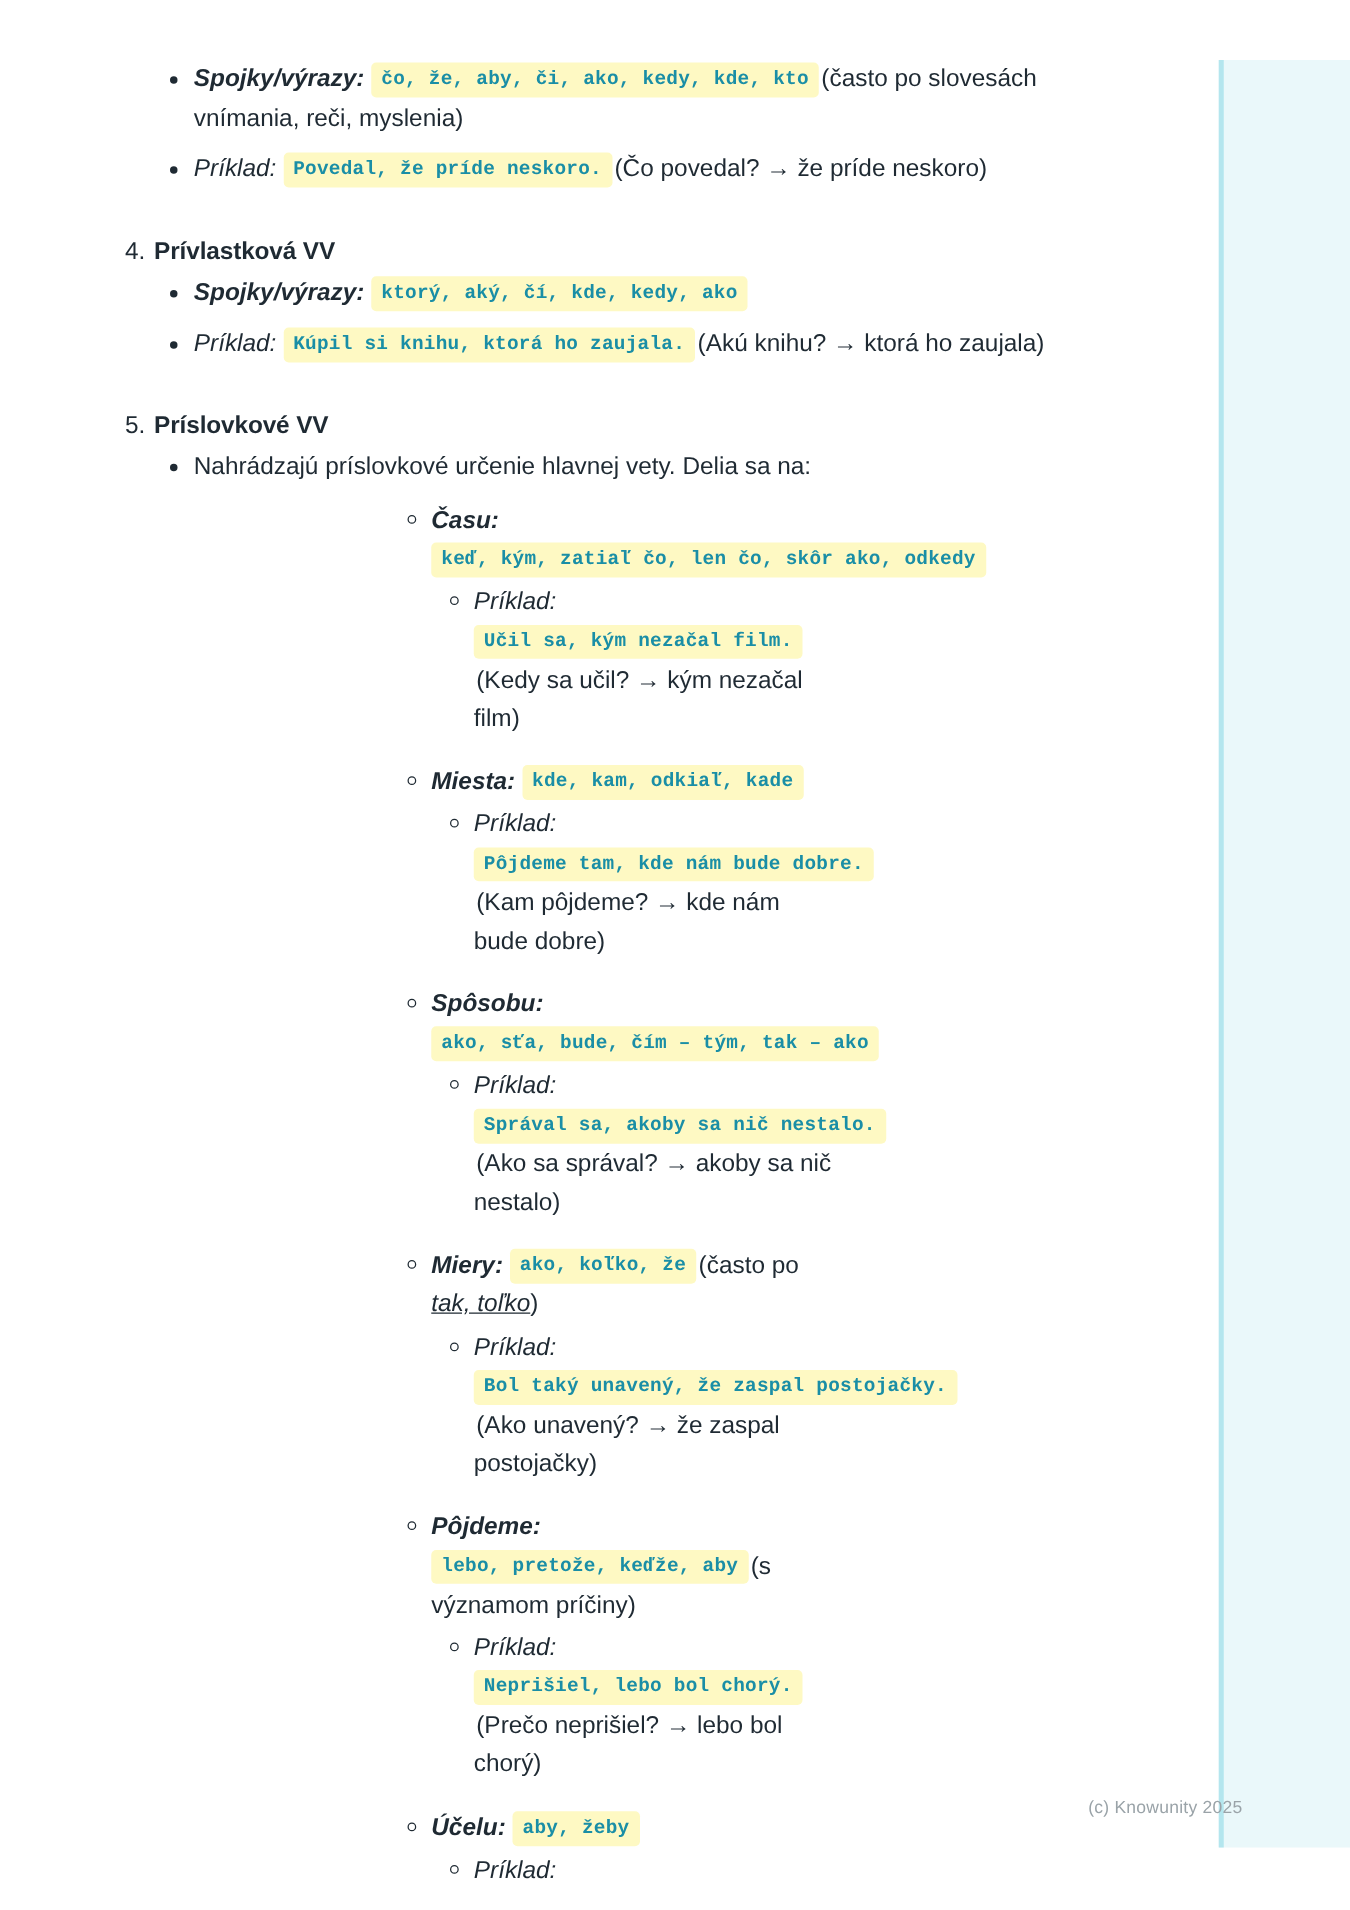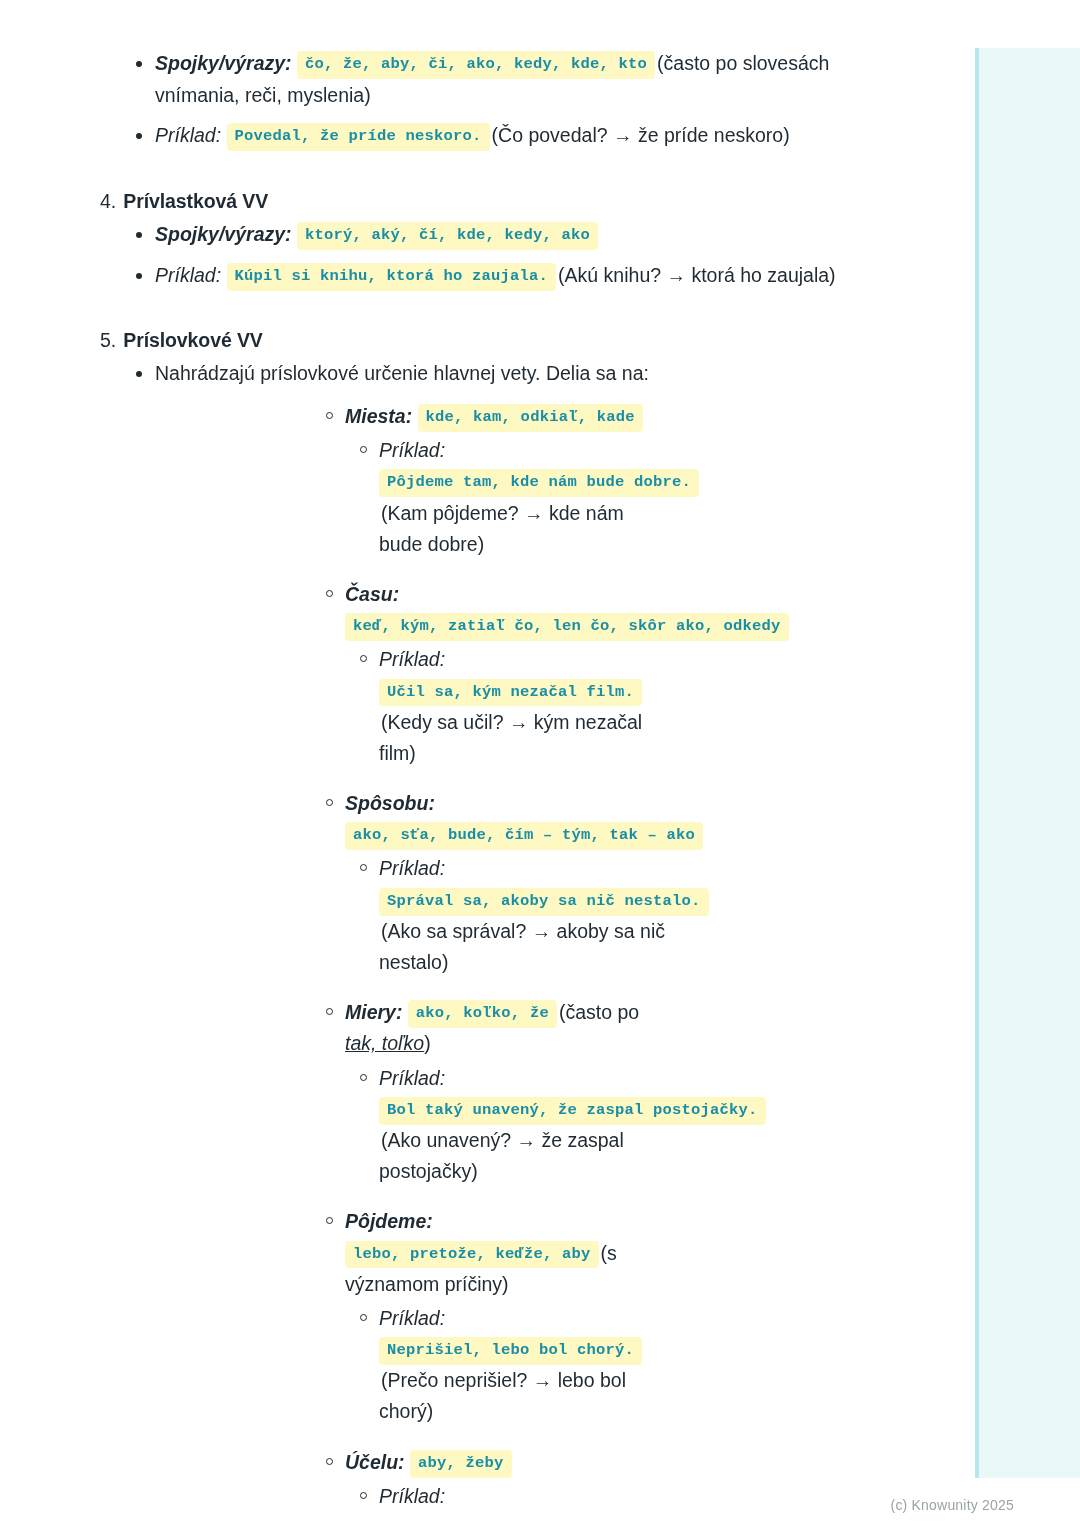--- a/index.html
+++ b/index.html
@@ -149,24 +149,24 @@
     display: inline-block;
     line-height: 1.35;
   }
 
   .after-chip { margin-left: 2px; }
 
   
   #footer {
     position: absolute;
     left: 0;
-    top: 1497px;
+    top: 1437px;
     width: 1080px;
     text-align: right;
-    padding-right: 66px;
+    padding-right: 86px;
     box-sizing: border-box;
     font-size: 14px;
     color: #9aa3a8;
     letter-spacing: 0.2px;
     z-index: 2;
   }
   .spacer-md { height: 26px; }
 </style>
 </head>
 <body>
@@ -210,28 +210,28 @@
     <span class="lvl1-num">5.</span>
     <span class="lvl1-title">Príslovkové VV</span>
   </div>
 
   <ul class="lvl2">
     <li>
       <span>Nahrádzajú príslovkové určenie hlavnej vety. Delia sa na:</span>
 
       <ul class="lvl3" id="subtype-list">
           <li class="sub-block">
+            <div class="lvl3-line"><span class="label-bold">Času:</span> <code class="chip">keď, kým, zatiaľ čo, len čo, skôr ako, odkedy</code></div>
+            <div class="lvl4-line"><span class="label-ital">Príklad:</span> <code class="chip">Učil sa, kým nezačal film.</code><span class="after-chip">(Kedy sa učil? → kým nezačal film)</span></div>
+          </li>
+          <li class="sub-block">
             <div class="lvl3-line"><span class="label-bold">Miesta:</span> <code class="chip">kde, kam, odkiaľ, kade</code></div>
             <div class="lvl4-line"><span class="label-ital">Príklad:</span> <code class="chip">Pôjdeme tam, kde nám bude dobre.</code><span class="after-chip">(Kam pôjdeme? → kde nám bude dobre)</span></div>
           </li>
           <li class="sub-block">
-            <div class="lvl3-line"><span class="label-bold">Času:</span> <code class="chip">keď, kým, zatiaľ čo, len čo, skôr ako, odkedy</code></div>
-            <div class="lvl4-line"><span class="label-ital">Príklad:</span> <code class="chip">Učil sa, kým nezačal film.</code><span class="after-chip">(Kedy sa učil? → kým nezačal film)</span></div>
-          </li>
-          <li class="sub-block">
             <div class="lvl3-line"><span class="label-bold">Spôsobu:</span> <code class="chip">ako, sťa, bude, čím – tým, tak – ako</code></div>
             <div class="lvl4-line"><span class="label-ital">Príklad:</span> <code class="chip">Správal sa, akoby sa nič nestalo.</code><span class="after-chip">(Ako sa správal? → akoby sa nič nestalo)</span></div>
           </li>
           <li class="sub-block">
             <div class="lvl3-line"><span class="label-bold">Miery:</span> <code class="chip">ako, koľko, že</code><span class="after-chip"><span>(často po </span><span class="ital">tak, toľko</span><span>)</span></span></div>
             <div class="lvl4-line"><span class="label-ital">Príklad:</span> <code class="chip">Bol taký unavený, že zaspal postojačky.</code><span class="after-chip">(Ako unavený? → že zaspal postojačky)</span></div>
           </li>
           <li class="sub-block">
             <div class="lvl3-line"><span class="label-bold">Pôjdeme:</span> <code class="chip">lebo, pretože, keďže, aby</code><span class="after-chip"><span>(s významom príčiny)</span></span></div>
             <div class="lvl4-line"><span class="label-ital">Príklad:</span> <code class="chip">Neprišiel, lebo bol chorý.</code><span class="after-chip">(Prečo neprišiel? → lebo bol chorý)</span></div>

